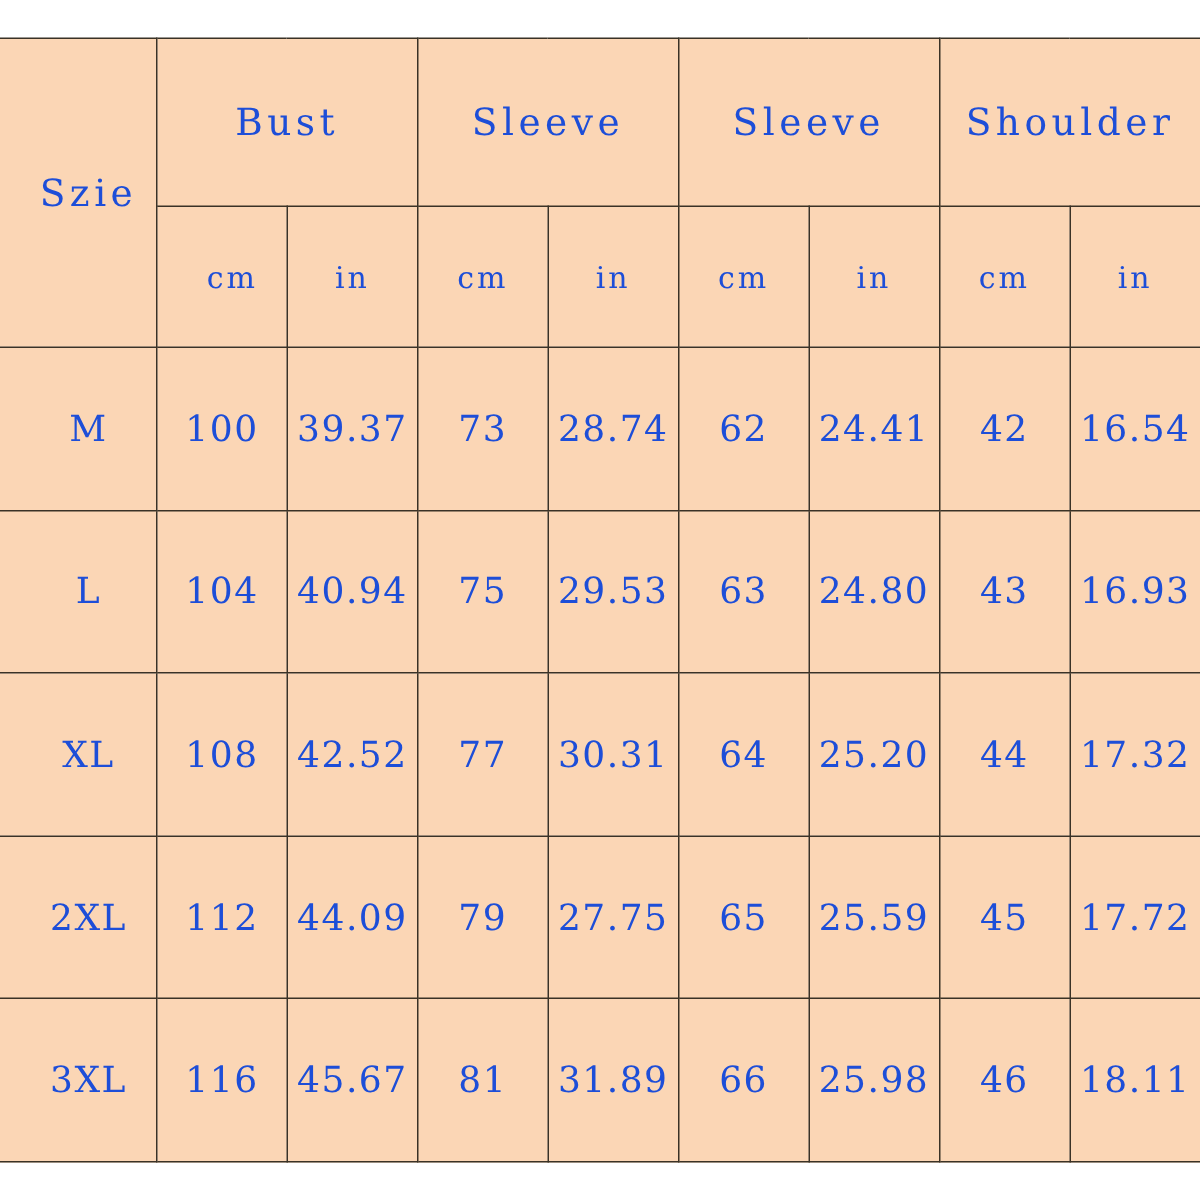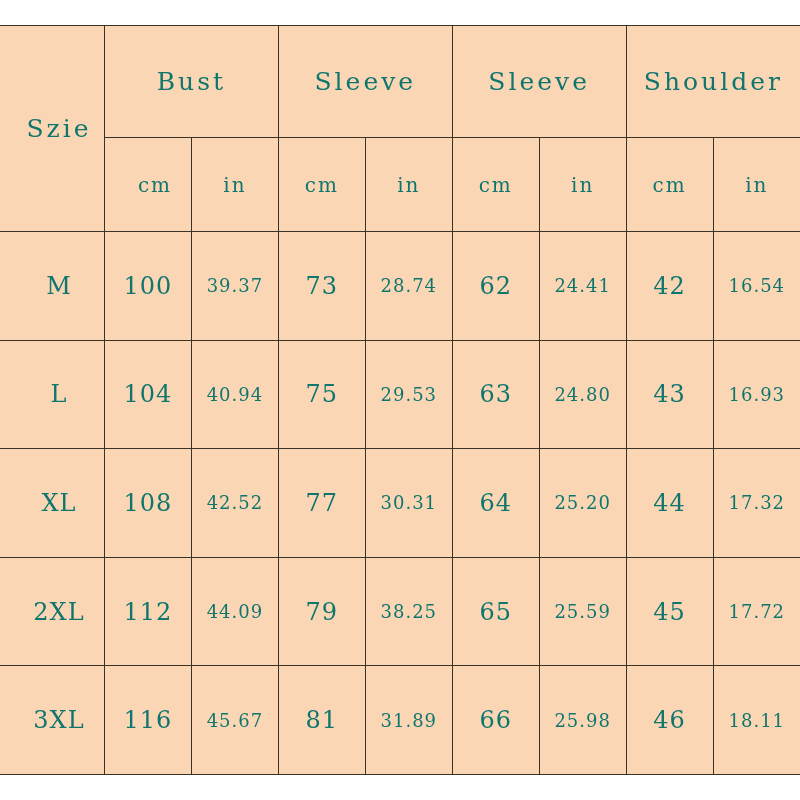--- a/index.html
+++ b/index.html
@@ -65,27 +65,27 @@
     font-size: 24px;
     letter-spacing: 1px;
   }
   td.cm-cell {
     background: #b8dce8;
     font-size: 24px;
     letter-spacing: 1px;
   }
   td.in-cell {
     background: #fcbf06;
-    font-size: 18px;
+    font-size: 24px;
     letter-spacing: 1px;
   }
 </style>
 <style>
     body { background: #ffffff; }
-    table.size-chart td { border-color: #3a3226; color: #0f766e; background: #fbd6b5; }
+    table.size-chart td { border-color: #3a3226; color: #1d4ed8; background: #fbd6b5; }
     td.size-cell { background: #fbd6b5; }
     td.cm-cell   { background: #b8dce8; }
     td.in-cell   { background: #fcbf06; }
   </style></head>
 <body>
 
 <div id="chart-wrap">
   <table class="size-chart">
     <tbody>
 
@@ -142,21 +142,21 @@
         <td class="in-cell">25.20</td>
         <td class="cm-cell">44</td>
         <td class="in-cell">17.32</td>
       </tr>
 
       <tr>
         <td class="size-cell">2XL</td>
         <td class="cm-cell">112</td>
         <td class="in-cell">44.09</td>
         <td class="cm-cell">79</td>
-        <td class="in-cell">38.25</td>
+        <td class="in-cell">27.75</td>
         <td class="cm-cell">65</td>
         <td class="in-cell">25.59</td>
         <td class="cm-cell">45</td>
         <td class="in-cell">17.72</td>
       </tr>
 
       <tr>
         <td class="size-cell">3XL</td>
         <td class="cm-cell">116</td>
         <td class="in-cell">45.67</td>

